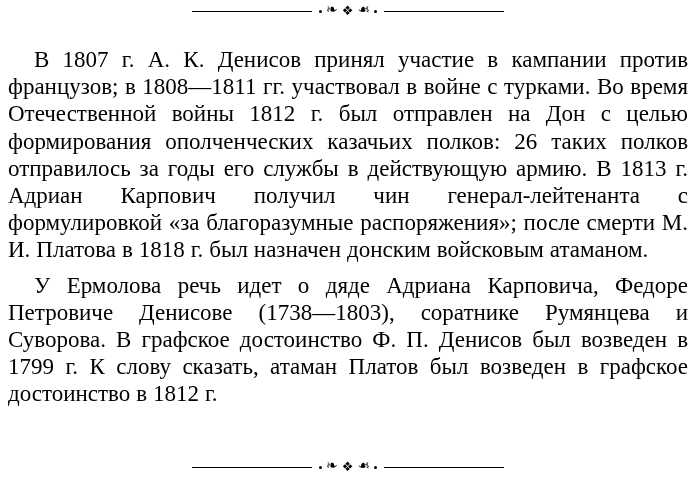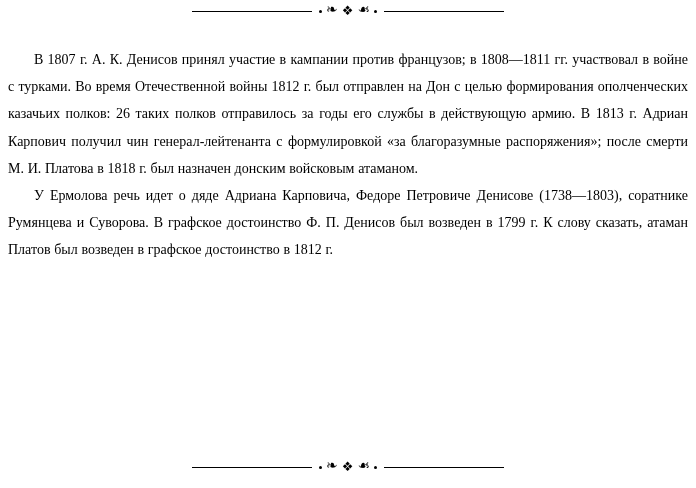--- a/index.html
+++ b/index.html
@@ -75,29 +75,29 @@
   .body-text {
     position: absolute;
     top: 46px;
     left: 0;
     width: 696px;
     box-sizing: border-box;
     padding: 0 8px 0 8px;
   }
   .body-text p {
     margin: 0;
-    font-size: 14px;
+    font-size: 23px;
     line-height: 27.2px;
     text-align: justify;
     text-indent: 26px;
     hyphens: manual;
     word-spacing: 0.2px;
   }
   .body-text p + p {
-    margin-top: 0px;
+    margin-top: 8px;
   }
 </style>
 </head>
 <body>
 
 <div class="page">
 
   <div class="ornament ornament-top">
     <span class="rule"></span>
     <span class="glyphs">

